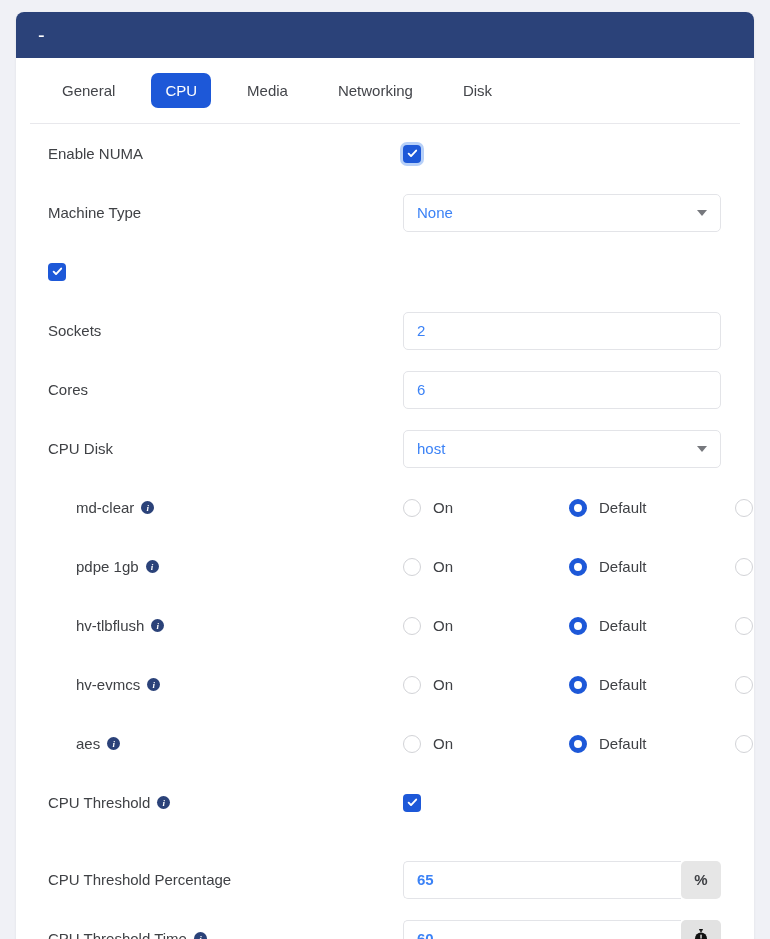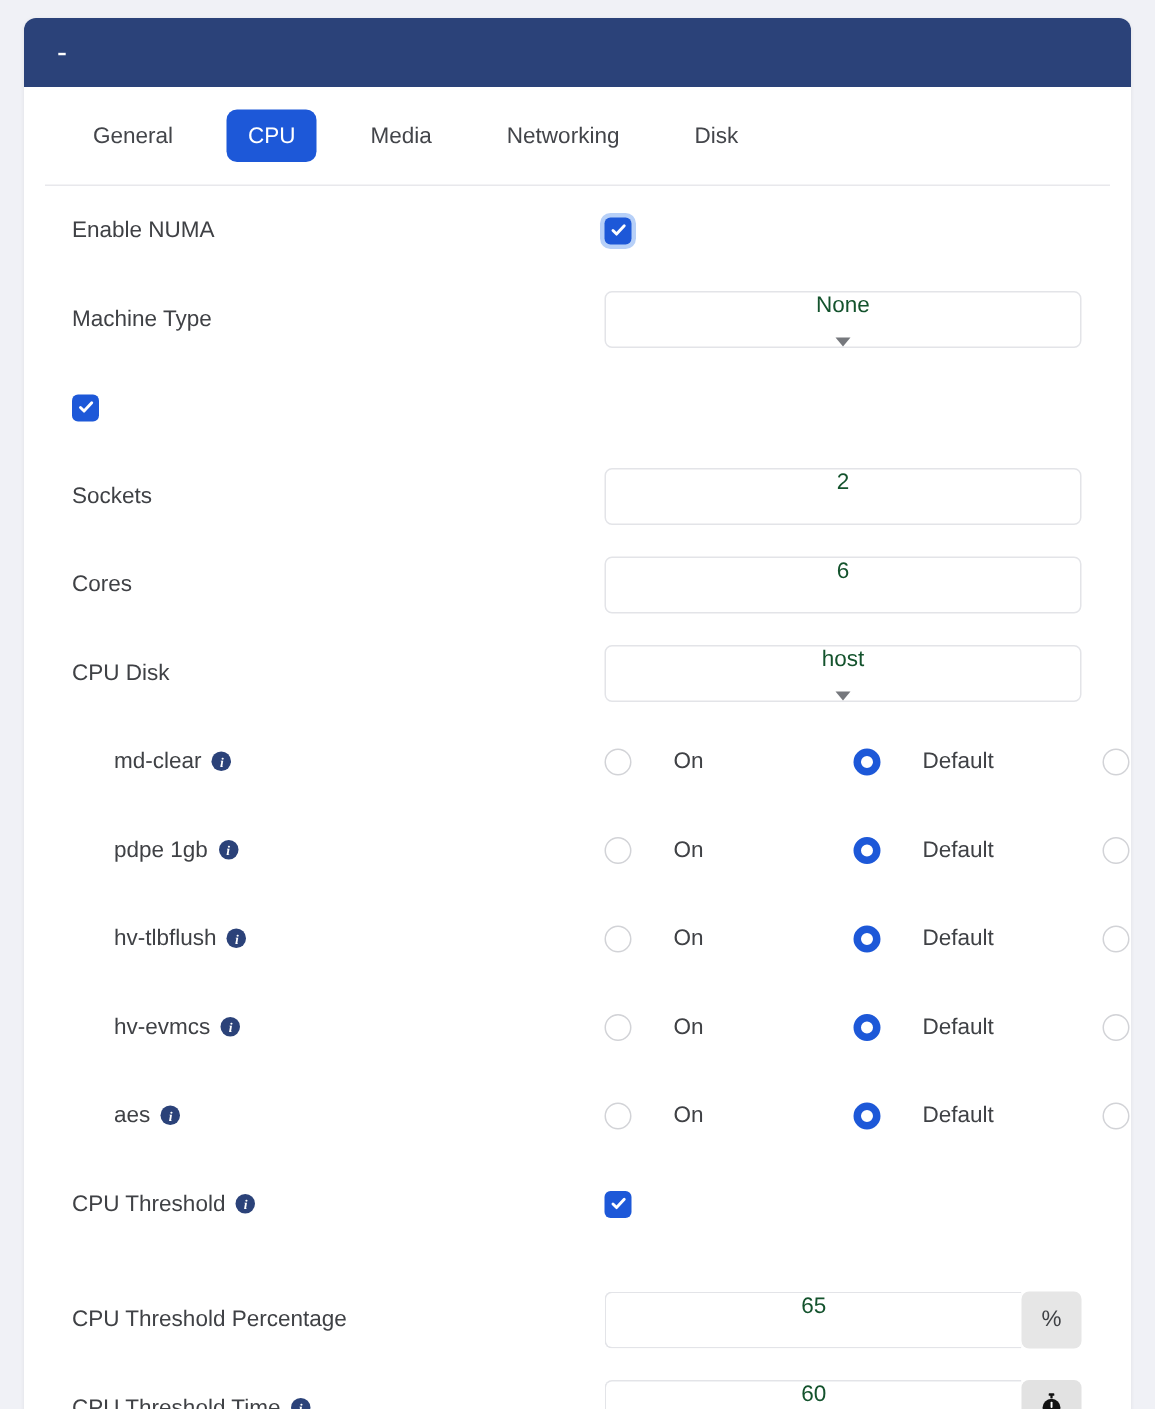--- a/index.html
+++ b/index.html
@@ -120,34 +120,33 @@
   .select, .textfield {
     width: 318px;
     height: 38px;
     border: 1px solid #e3e4e8;
     border-radius: 5px;
     background: #ffffff;
     display: flex;
     align-items: center;
     padding: 0 13px;
     font-size: 15px;
-    color: #14532d;
-    cursor: pointer;
-    flex-direction: column;
+    color: #3b82f6;
+    cursor: pointer;
   }
   .select { justify-content: space-between; }
   .caret {
     width: 0; height: 0;
     border-left: 5px solid transparent;
     border-right: 5px solid transparent;
     border-top: 6px solid #76787d;
   }
   .textfield { cursor: text; }
 
-  .input-group { display: flex; align-items: stretch; }
+  .input-group { display: flex; align-items: stretch; font-weight: bold; }
   .input-group .textfield {
     width: 278px;
     border-top-right-radius: 0;
     border-bottom-right-radius: 0;
     border-right: none;
   }
   .addon {
     width: 40px;
     border-radius: 5px;
     background: #e6e6e6;
@@ -158,21 +157,21 @@
     color: #3f4145;
     cursor: pointer;
     flex: none;
   }
   .addon.icon-addon { background: #e2e2e2; }
 
   .radio-set { display: flex; align-items: center; }
   .radio-opt {
     display: flex;
     align-items: center;
-    gap: 28px;
+    gap: 12px;
     width: 166px;
     cursor: pointer;
   }
   .radio {
     width: 18px; height: 18px;
     border-radius: 50%;
     border: 1.5px solid #d2d3d7;
     background: #ffffff;
     flex: none;
   }

